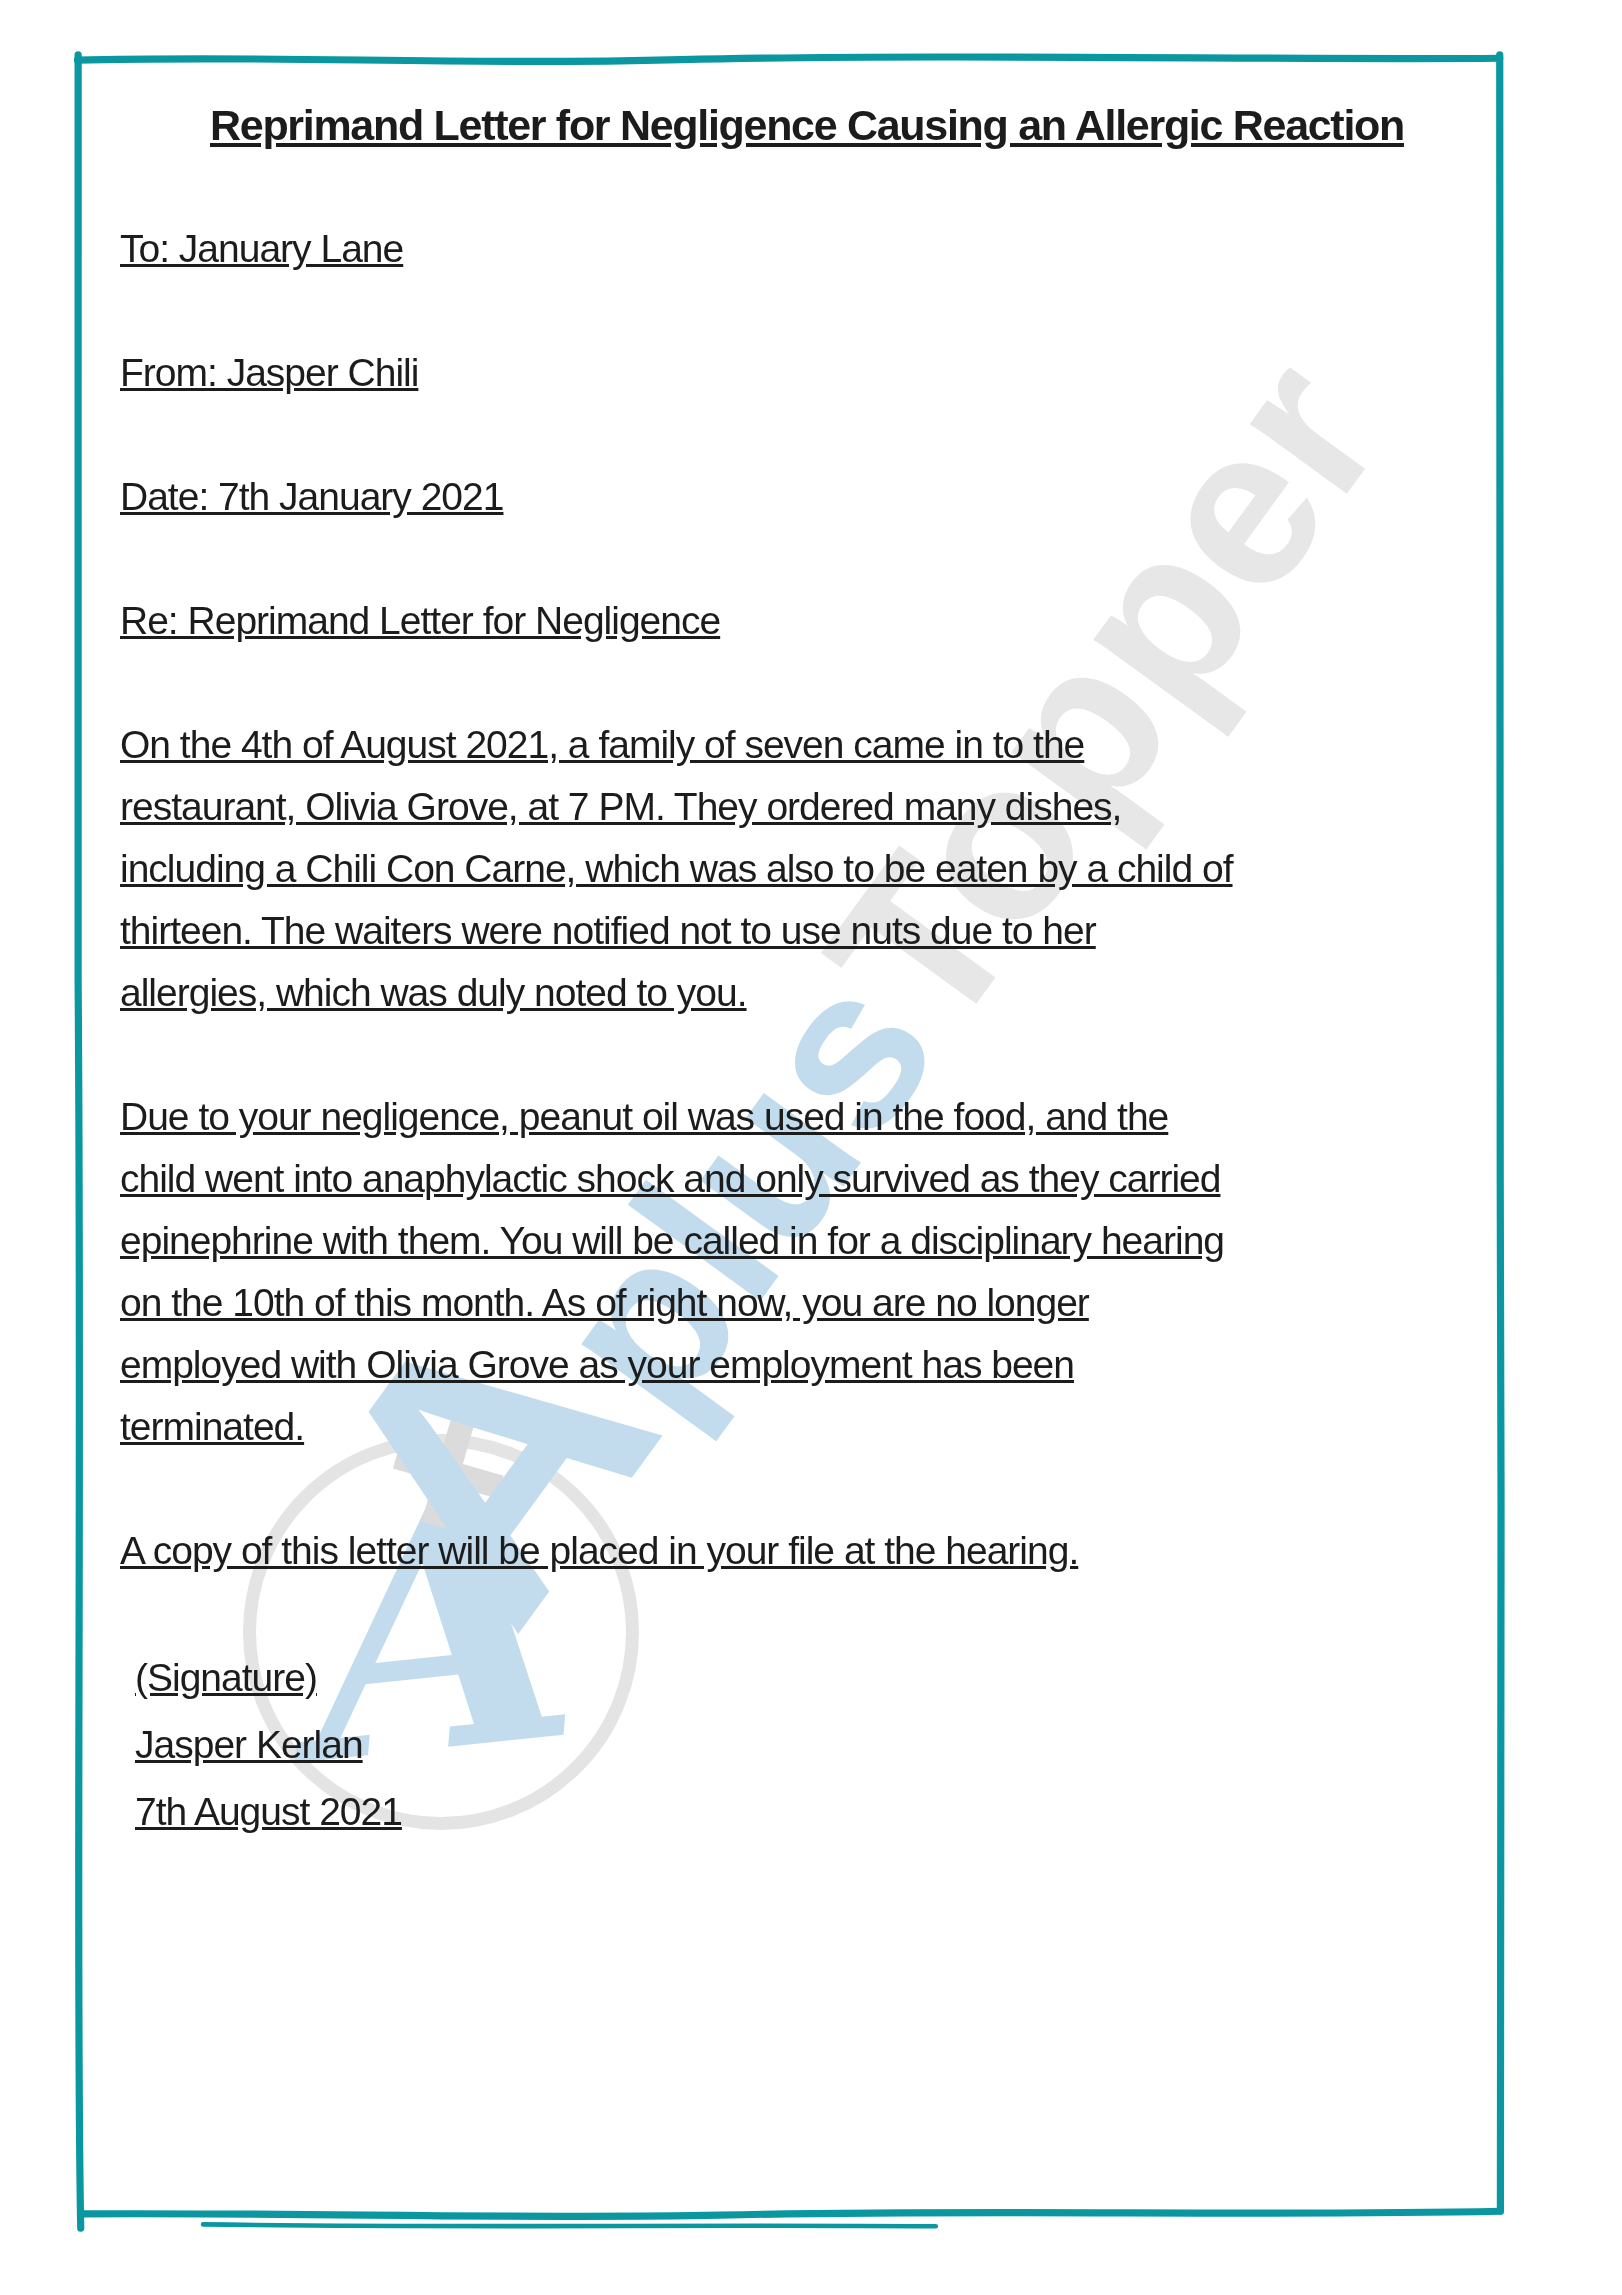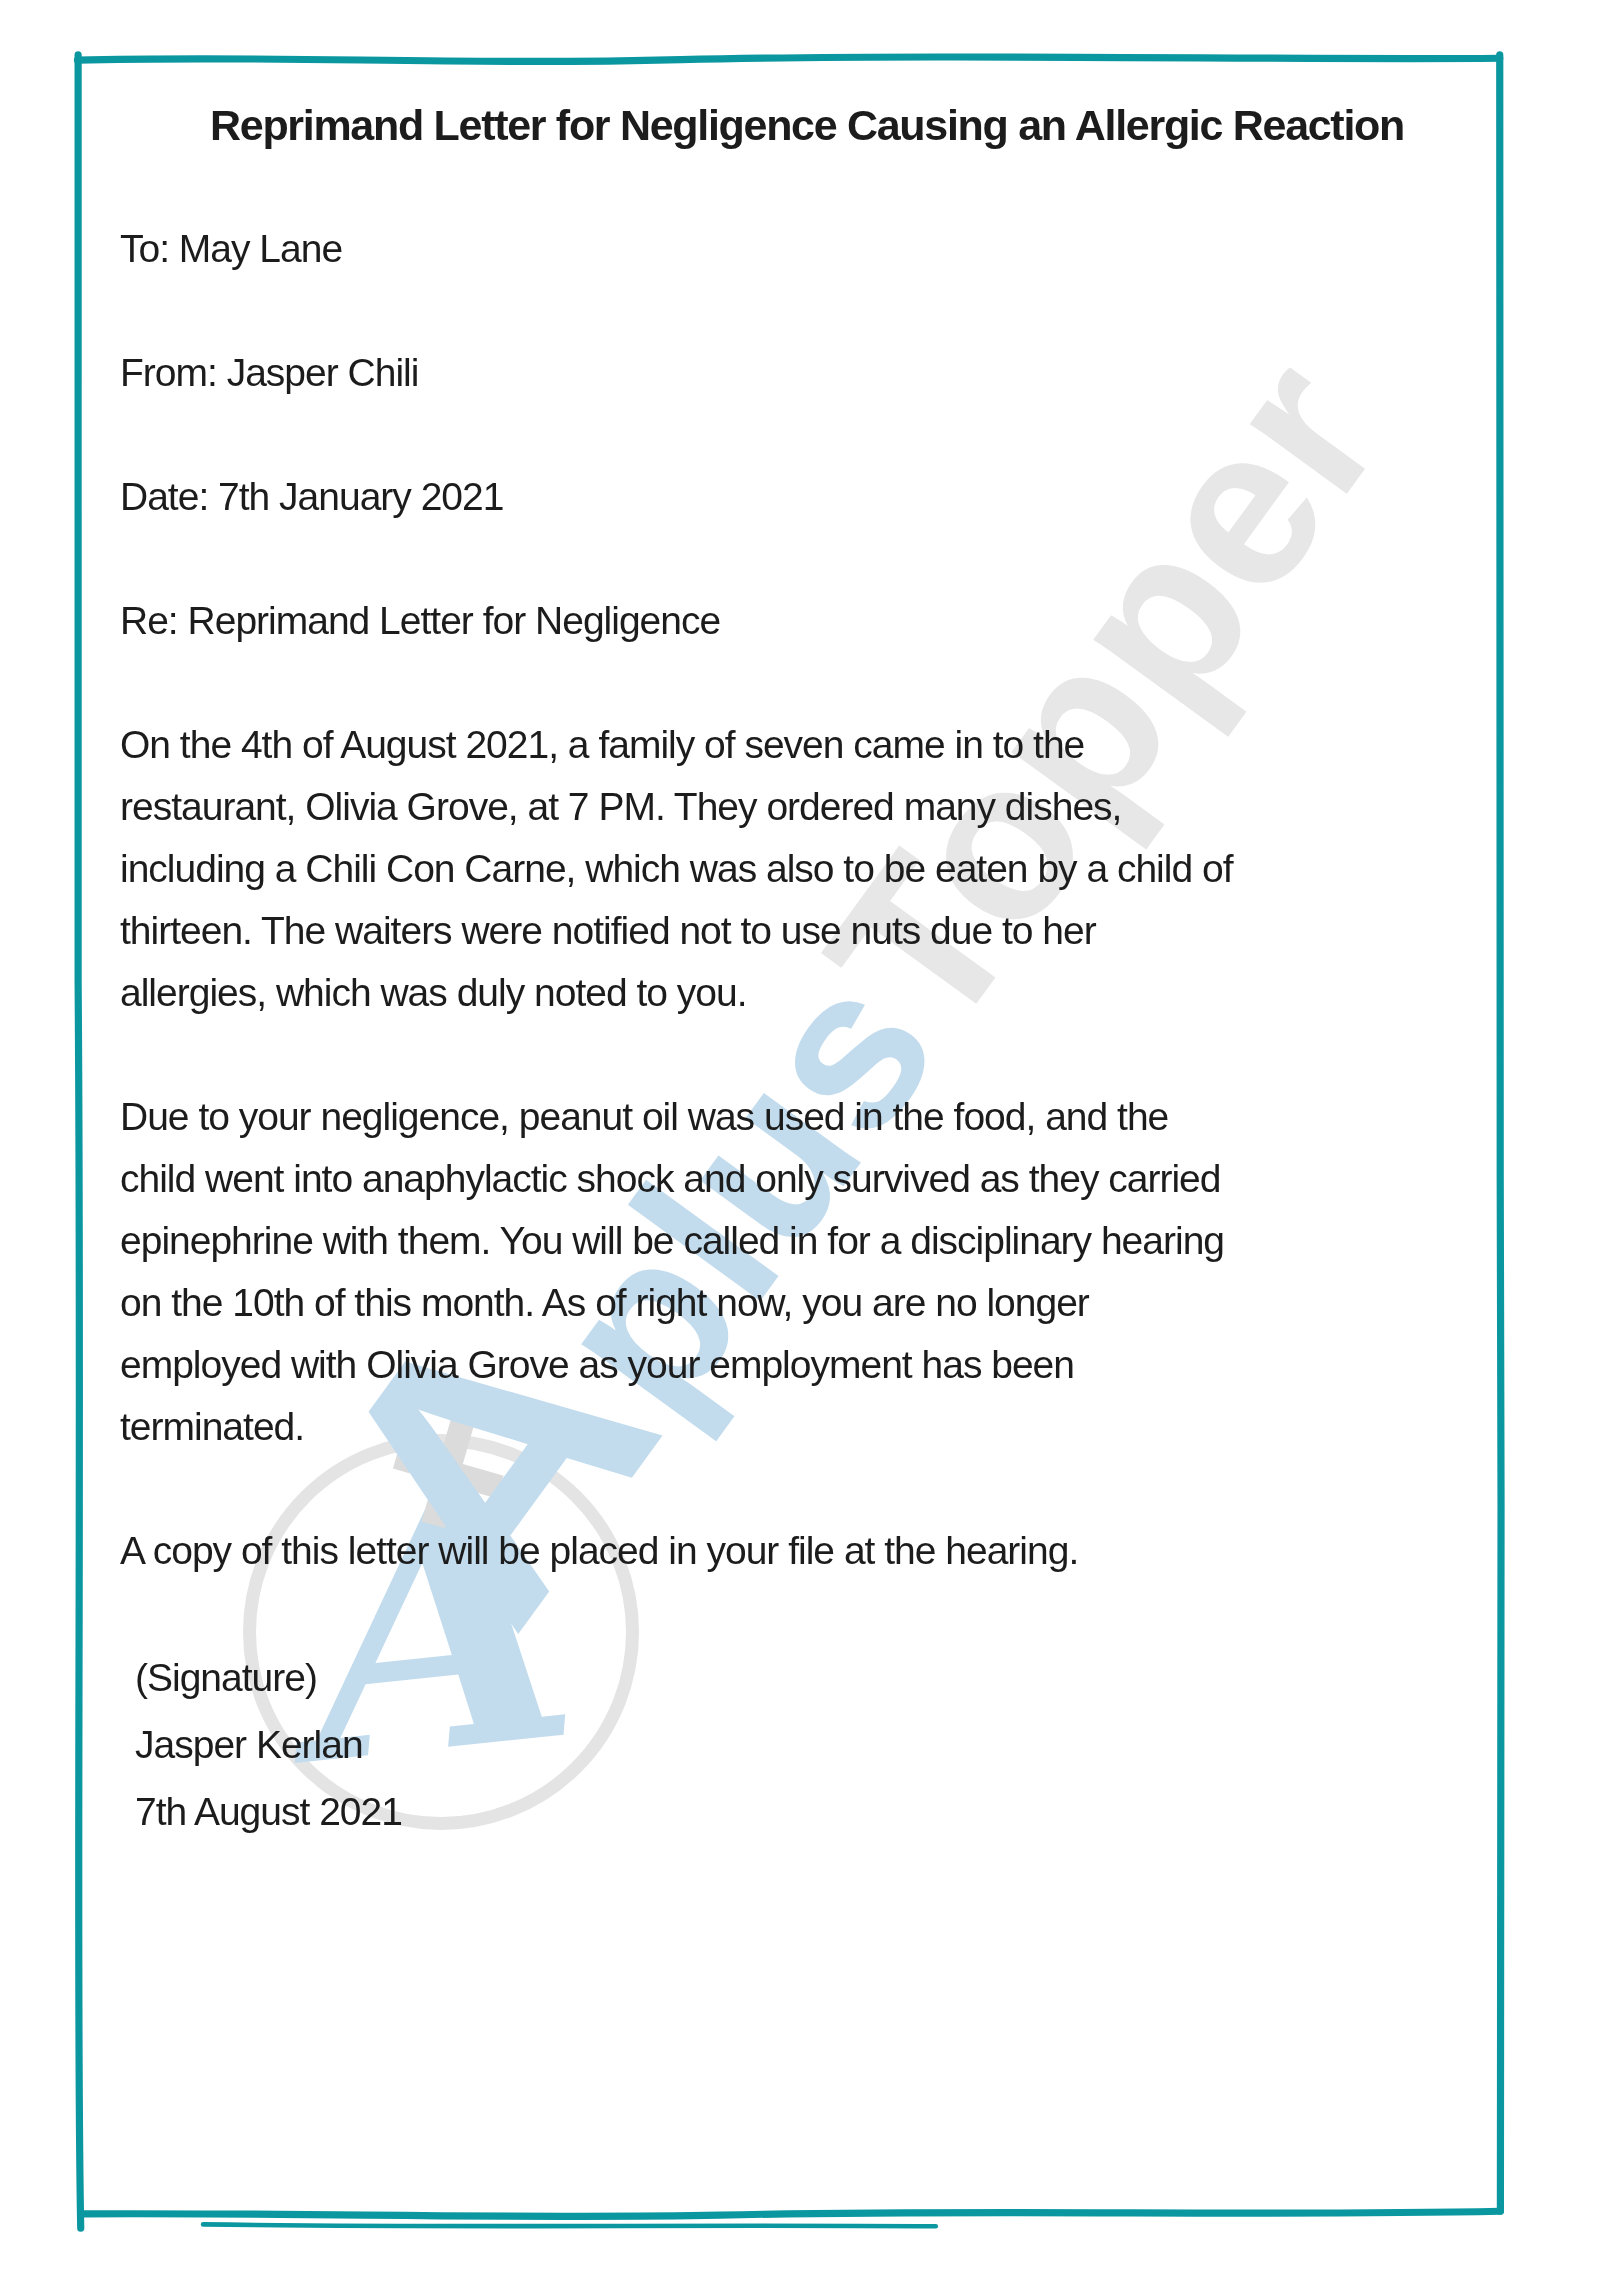--- a/index.html
+++ b/index.html
@@ -78,23 +78,23 @@
   </div>
 
   <svg class="frame" width="1623" height="2295" viewBox="0 0 2480 3508" xmlns="http://www.w3.org/2000/svg">
     <path class="main" d="M118 92 C 420 84, 700 100, 1040 91 C 1450 82, 1960 92, 2292 89" style="stroke: rgb(11, 151, 160);"></path>
     <path class="main" d="M2292 84 C 2297 600, 2290 1500, 2294 2300 C 2296 2800, 2292 3150, 2293 3380" style="stroke: rgb(11, 151, 160);"></path>
     <path class="main" d="M2293 3380 C 1900 3388, 1500 3376, 1100 3386 C 800 3392, 460 3382, 127 3384" style="stroke: rgb(11, 151, 160);"></path>
     <path class="main" d="M123 3406 C 115 3000, 125 2300, 119 1500 C 116 900, 123 420, 119 84" style="stroke: rgb(11, 151, 160);"></path>
     <path class="thin" d="M310 3400 C 700 3406, 1050 3400, 1430 3403" style="stroke: rgb(11, 151, 160);"></path>
   </svg>
 
-  <div class="content" style="color: rgb(28, 28, 28);">
+  <div class="content" style="color: rgb(28, 28, 28); text-decoration: underline;">
     <h1 class="title">Reprimand Letter for Negligence Causing an Allergic Reaction</h1>
-    <p class="line">To: May Lane</p>
+    <p class="line">To: January Lane</p>
     <p class="line">From: Jasper Chili</p>
     <p class="line">Date: 7th January 2021</p>
     <p class="line">Re: Reprimand Letter for Negligence</p>
     <p class="para">On the 4th of August 2021, a family of seven came in to the
 restaurant, Olivia Grove, at 7 PM. They ordered many dishes,
 including a Chili Con Carne, which was also to be eaten by a child of
 thirteen. The waiters were notified not to use nuts due to her
 allergies, which was duly noted to you.</p>
     <p class="para">Due to your negligence, peanut oil was used in the food, and the
 child went into anaphylactic shock and only survived as they carried

